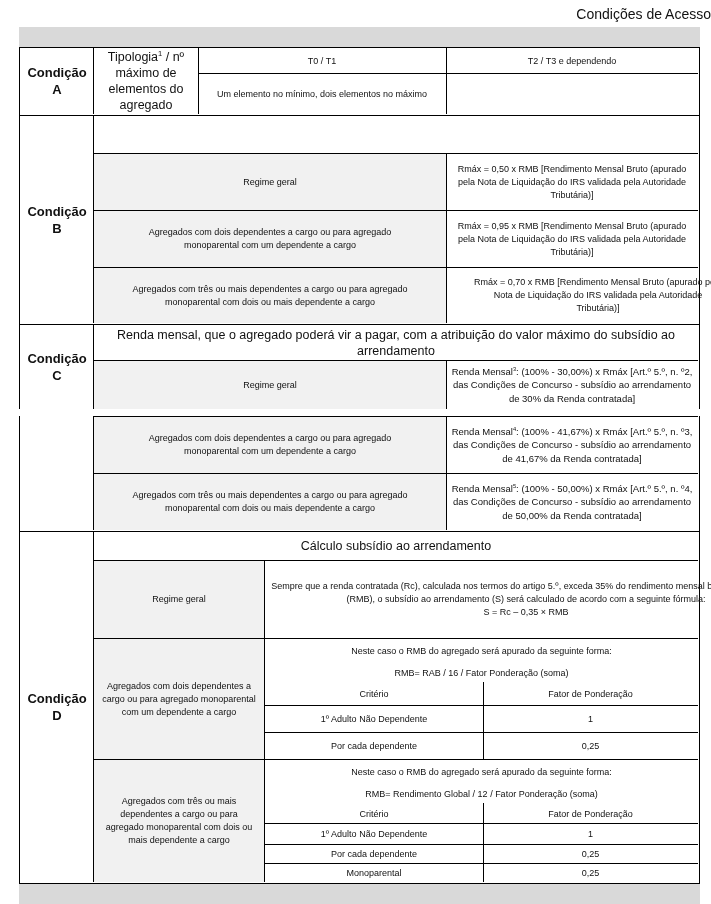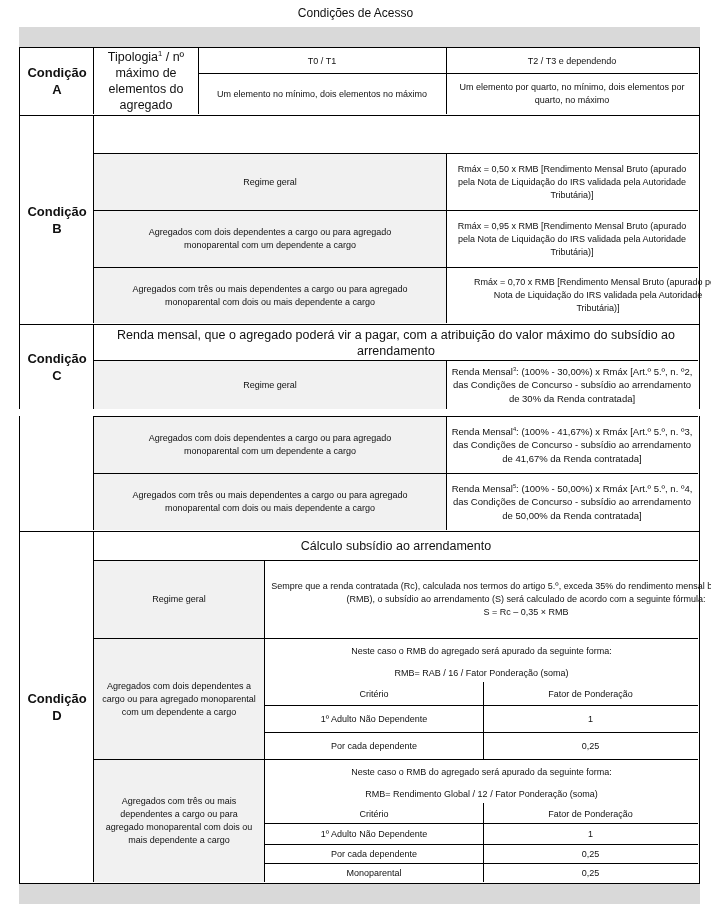--- a/index.html
+++ b/index.html
@@ -1,19 +1,19 @@
 <!DOCTYPE html>
 <html><head>
 <meta charset="utf-8">
 <style>
   html, body { margin:0; padding:0; background:#ffffff; }
   body { width:711px; height:904px; position:relative; overflow:hidden;
          font-family:"Liberation Sans", sans-serif; color:#111; }
-  .page-title { position:absolute; top:6px; left:0; width:711px; text-align:center;
-                font-size:12px; }
+  .page-title { position:absolute; top:6px; left:0; width:711px; text-align:right;
+                font-size:14px; }
   .band { position:absolute; left:19px; width:681px; background:#d9d9d9; }
   .box { position:absolute; border:1.5px solid #000; box-sizing:border-box; }
   .cell { position:absolute; box-sizing:border-box; display:flex; align-items:center;
           justify-content:center; text-align:center; }
   .vline { position:absolute; width:0; border-left:1.2px solid #000; }
   .hline { position:absolute; height:0; border-top:1.2px solid #000; }
   .grey { background:#f1f1f1; }
   .cond { font-size:13px; font-weight:bold; line-height:17px; }
   .big { font-size:12.5px; line-height:16px; }
   .sm { font-size:9px; line-height:13px; }
@@ -33,21 +33,20 @@
   <div class="vline" style="left:73px;top:0;height:66px;"></div>
   <div class="cell big" style="left:74px;top:0;width:104px;height:66px;padding:12px 3px;">
     <span><span>Tipologia</span><sup>1</sup><span> / nº máximo de elementos do agregado</span></span>
   </div>
   <div class="vline" style="left:178px;top:0;height:66px;"></div>
   <div class="cell sm" style="left:178px;top:0;width:248px;height:26px;">T0 / T1</div>
   <div class="cell sm" style="left:426px;top:0;width:252px;height:26px;">T2 / T3 e dependendo</div>
   <div class="hline" style="left:178px;top:25px;width:500px;"></div>
   <div class="vline" style="left:426px;top:0;height:66px;"></div>
   <div class="cell sm" style="left:178px;top:26px;width:248px;height:40px;">Um elemento no mínimo, dois elementos no máximo</div>
-  <div class="cell sm" style="left:426px;top:26px;width:252px;height:40px;padding:0 10px;">Um elemento por quarto, no mínimo, dois elementos por quarto, no máximo</div>
 </div>
 
 <div class="box" style="left:19px;top:115px;width:681px;height:210px;">
   <div class="cell cond" style="left:0;top:0;width:74px;height:207px;padding:0 6px;">Condição B</div>
   <div class="vline" style="left:73px;top:0;height:207px;"></div>
   <div class="hline" style="left:74px;top:37px;width:604px;"></div>
 
   <div class="cell sm grey" style="left:74px;top:38px;width:352px;height:56px;">Regime geral</div>
   <div class="cell sm" style="left:426px;top:38px;width:252px;height:56px;padding:0 10px;">Rmáx = 0,50 x RMB [Rendimento Mensal Bruto (apurado pela Nota de Liquidação do IRS validada pela Autoridade Tributária)]</div>
   <div class="hline" style="left:74px;top:94px;width:604px;"></div>

